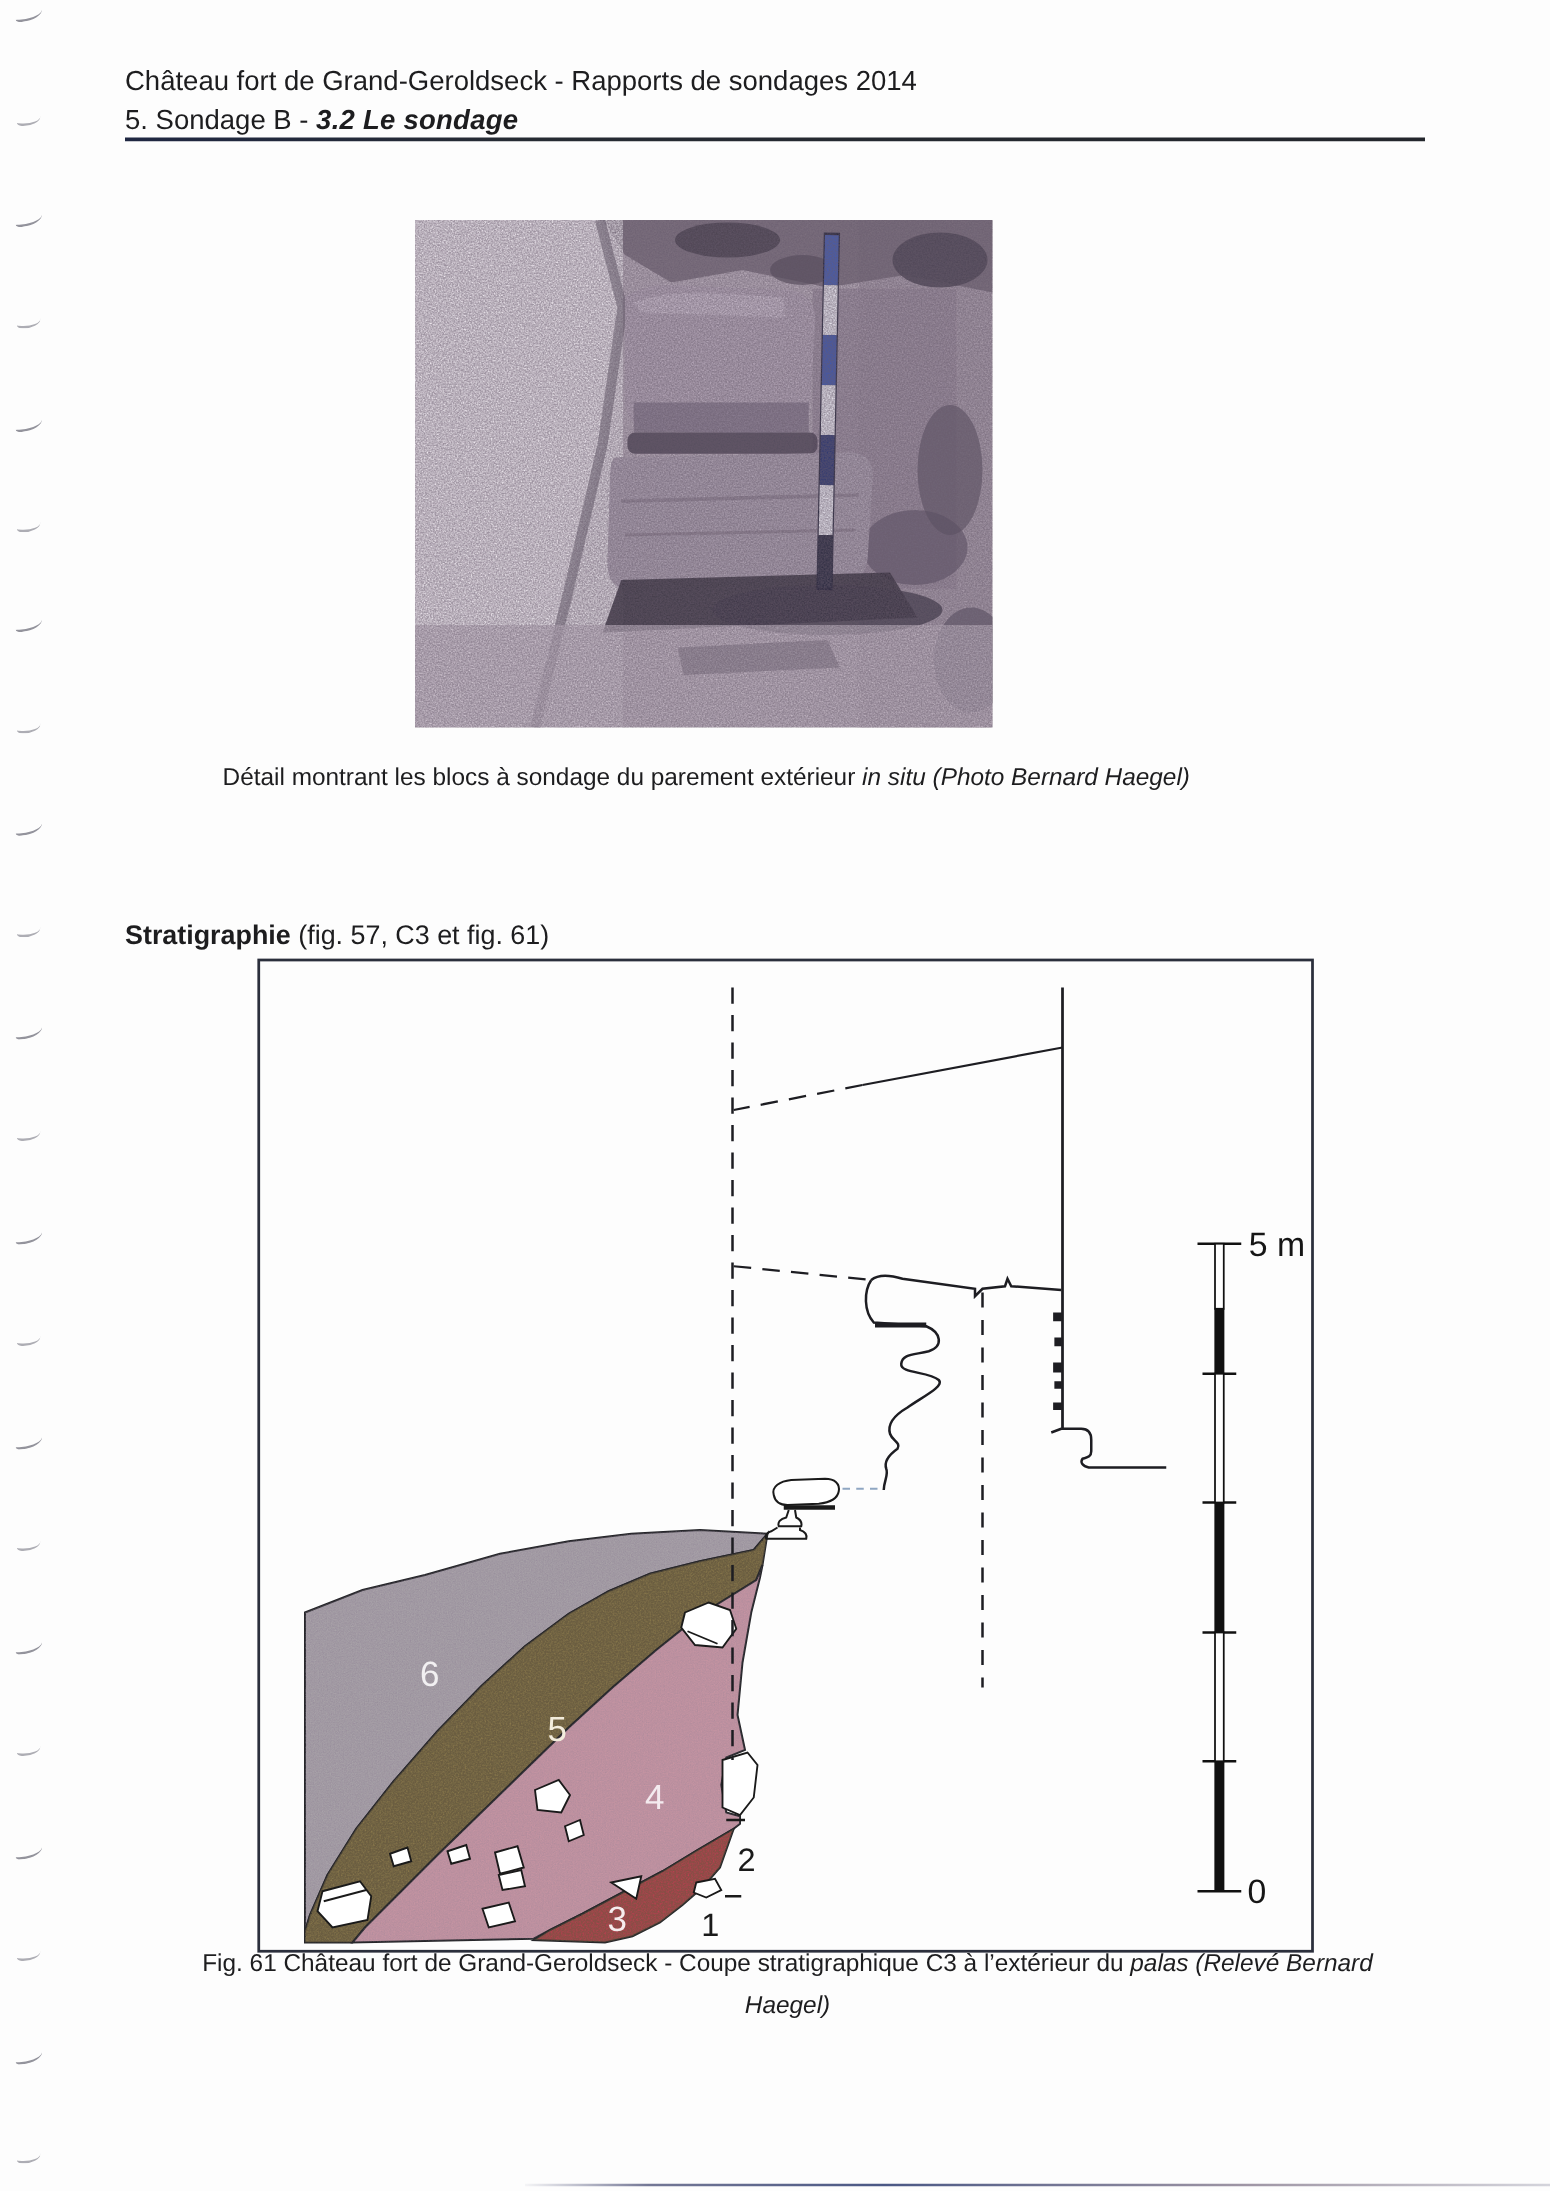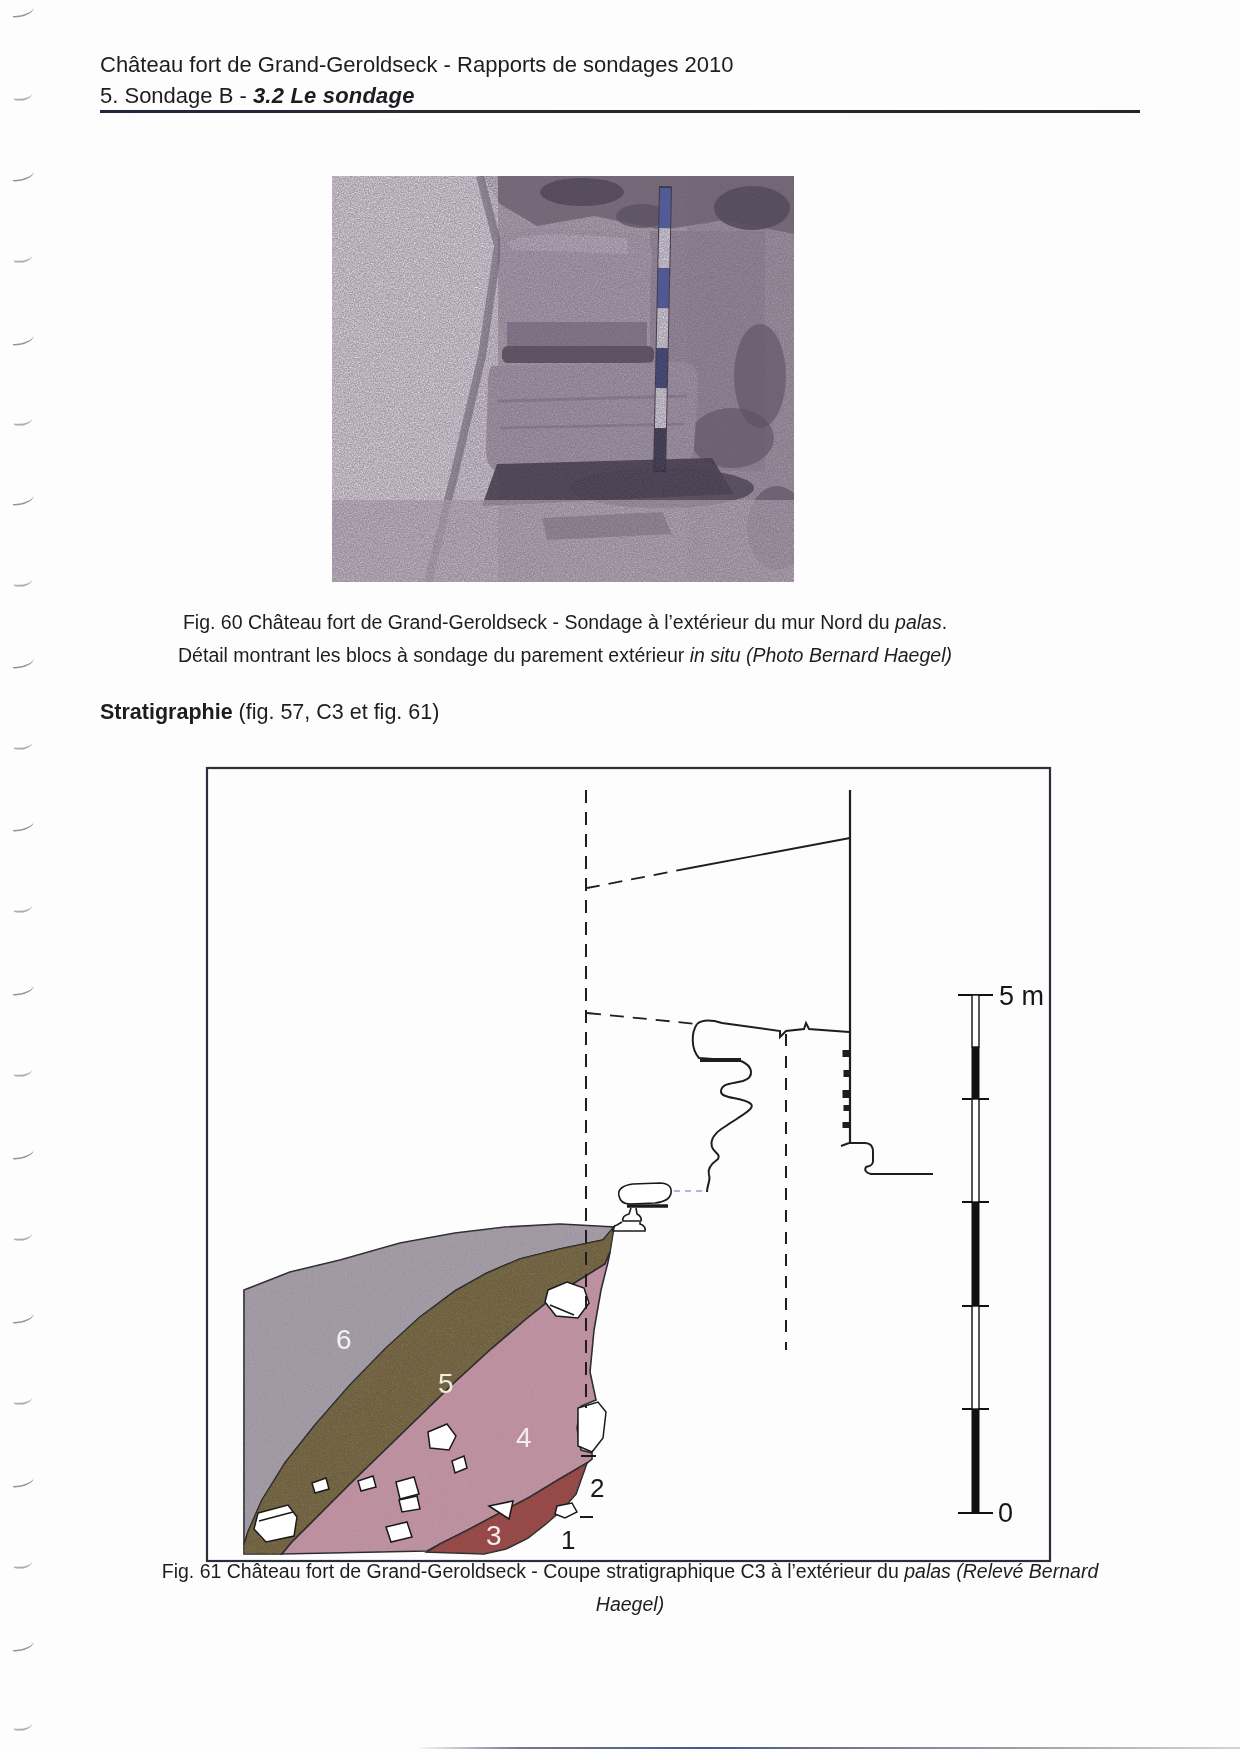--- a/index.html
+++ b/index.html
@@ -12,21 +12,21 @@
   #header{left:100px;top:50px;width:1060px;}
   #header .l1{font-size:22px;line-height:30px;}
   #header .l2{font-size:22px;line-height:28px;margin-top:2px;}
   #header .l2 b i{letter-spacing:.2px;}
   #rule{left:100px;top:110px;width:1040px;height:2.5px;background:linear-gradient(90deg,#1f2742,#262b33 30%,#23262c);}
   
   .caption{font-size:19.5px;line-height:33px;text-align:center;}
   #cap60{left:105px;top:606px;width:920px;}
   #cap61{left:130px;top:1555px;width:1000px;}
   
-  #strat-head{left:100px;top:700px;font-size:21.5px;}
+  #strat-head{left:100px;top:736px;font-size:21.5px;}
   #strat-head b{font-weight:bold;}
   
   #photo{left:332px;top:176px;width:462px;height:406px;}
   
   #diagram{left:205px;top:766px;width:785px;height:799px;}
   
   .mark{position:absolute;left:12px;width:22px;height:9px;
         border-bottom:2.5px solid #4e4e5c;border-radius:0 0 90% 25%;
         opacity:.6;transform:rotate(-6deg);}
   .mark:nth-child(even){transform:rotate(2deg) scaleX(.85);opacity:.45;}
@@ -56,21 +56,21 @@
     <div class="mark" style="top: 1230px;"></div>
     <div class="mark" style="top: 1312px;"></div>
     <div class="mark" style="top: 1394px;"></div>
     <div class="mark" style="top: 1476px;"></div>
     <div class="mark" style="top: 1558px;"></div>
     <div class="mark" style="top: 1640px;"></div>
     <div class="mark" style="top: 1720px;"></div>
   </div>
 
 <div class="abs" id="header">
-  <div class="l1">Château fort de Grand-Geroldseck - Rapports de sondages 2010</div>
+  <div class="l1">Château fort de Grand-Geroldseck - Rapports de sondages 2014</div>
   <div class="l2"><span>5. Sondage B - </span><b><i>3.2 Le sondage</i></b></div>
 </div>
 <div class="abs" id="rule"></div>
 
 <div class="abs" id="photo">
 <svg width="462" height="406" viewBox="0 0 462 406">
   <defs>
     <filter id="pnoise" x="0" y="0" width="100%" height="100%">
       <feTurbulence type="fractalNoise" baseFrequency="0.8" numOctaves="2" seed="4" result="n"></feTurbulence>
       <feColorMatrix in="n" type="matrix" values="0 0 0 0 0.12  0 0 0 0 0.09  0 0 0 0 0.13  0.85 0.85 0.85 0 -0.6"></feColorMatrix>
@@ -121,21 +121,20 @@
     <rect x="0" y="200" width="11" height="40" fill="#e9e7ef"></rect>
     <rect x="0" y="240" width="11" height="42" fill="#232338"></rect>
   </g>
 
   <rect x="0" y="0" width="462" height="406" filter="url(#pnoise)" opacity="0.55"></rect>
   <rect x="0" y="0" width="462" height="406" fill="#b0a0c4" opacity="0.08"></rect>
 </svg>
 </div>
 
 <div class="abs caption" id="cap60">
-  <div><span>Fig. 60 Château fort de Grand-Geroldseck - Sondage à l’extérieur du mur Nord du </span><i>palas</i><span>.</span></div>
   <div><span>Détail montrant les blocs à sondage du parement extérieur </span><i>in situ  (Photo Bernard Haegel)</i></div>
 </div>
 
 <div class="abs" id="strat-head">
   <b>Stratigraphie</b><span> (fig. 57, C3 et fig. 61)</span>
 </div>
 
 <div class="abs" id="diagram">
 <svg width="847" height="799" viewBox="205 766 847 799">
   <defs>

